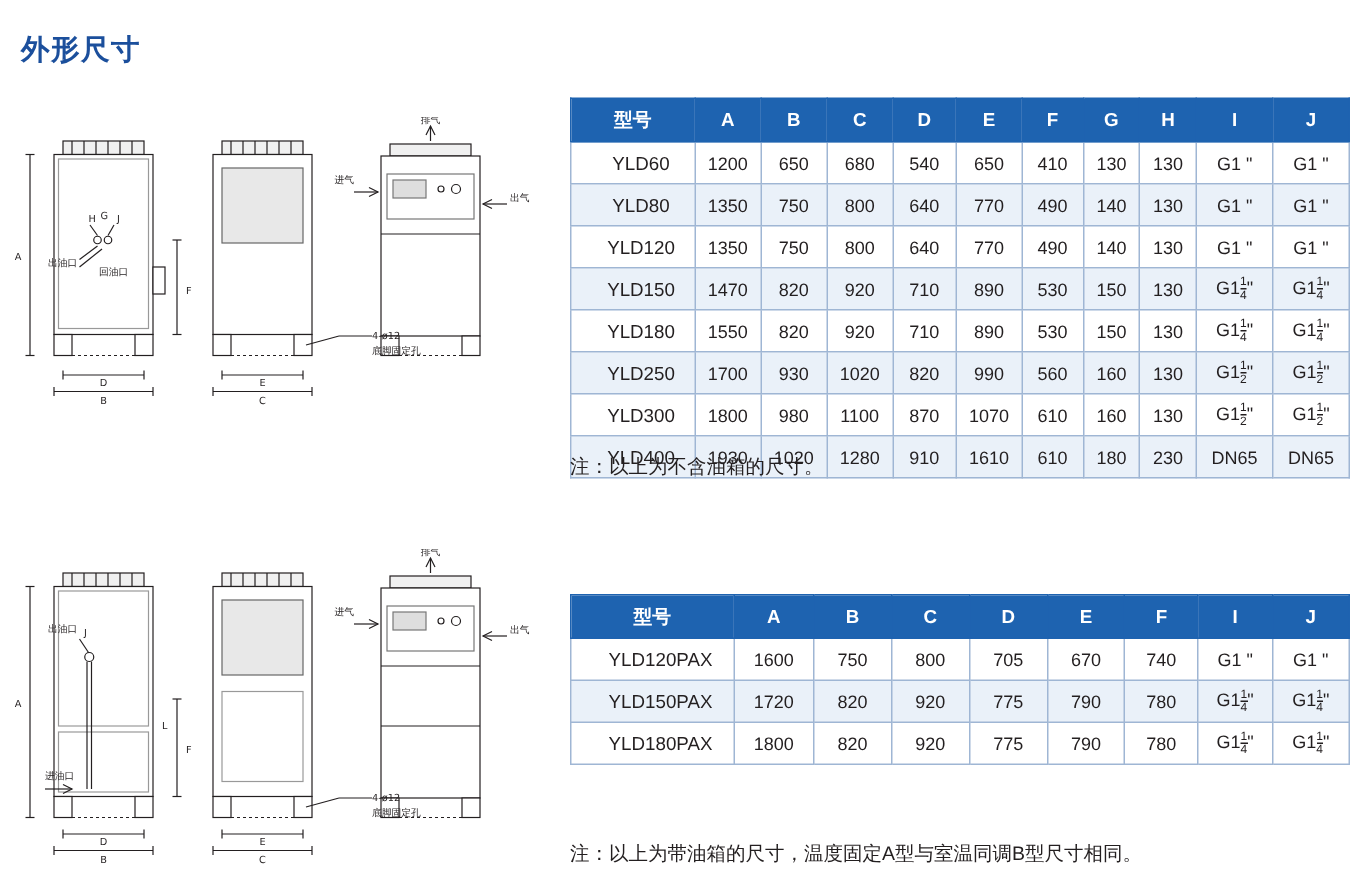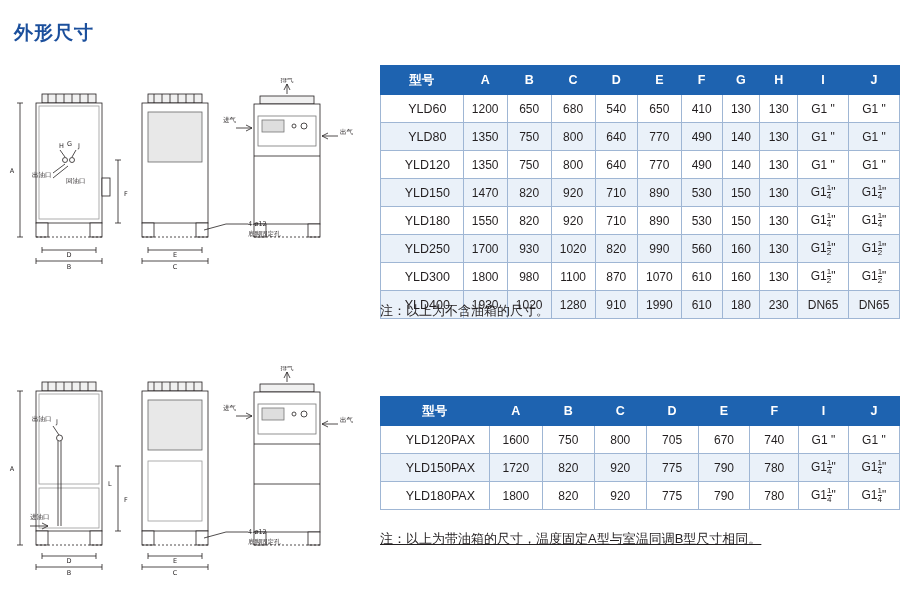--- a/index.html
+++ b/index.html
@@ -414,21 +414,21 @@
           <td>130</td>
           <td>G1<span class="frac"><span class="num">1</span><span class="den">2</span></span>"</td>
           <td>G1<span class="frac"><span class="num">1</span><span class="den">2</span></span>"</td>
         </tr>
         <tr>
           <td class="model">YLD400</td>
           <td>1930</td>
           <td>1020</td>
           <td>1280</td>
           <td>910</td>
-          <td>1990</td>
+          <td>1610</td>
           <td>610</td>
           <td>180</td>
           <td>230</td>
           <td>DN65</td>
           <td>DN65</td>
         </tr>
       </tbody>
     </table>
   </div>
 
@@ -480,15 +480,15 @@
           <td>775</td>
           <td>790</td>
           <td>780</td>
           <td>G1<span class="frac"><span class="num">1</span><span class="den">4</span></span>"</td>
           <td>G1<span class="frac"><span class="num">1</span><span class="den">4</span></span>"</td>
         </tr>
       </tbody>
     </table>
   </div>
 
-  <div class="note" style="left:380px; top:530px;text-decoration:underline;">注：以上为带油箱的尺寸，温度固定A型与室温同调B型尺寸相同。</div>
+  <div class="note" style="left:380px; top:560px;">注：以上为带油箱的尺寸，温度固定A型与室温同调B型尺寸相同。</div>
 
 </div>
 
 </body></html>

